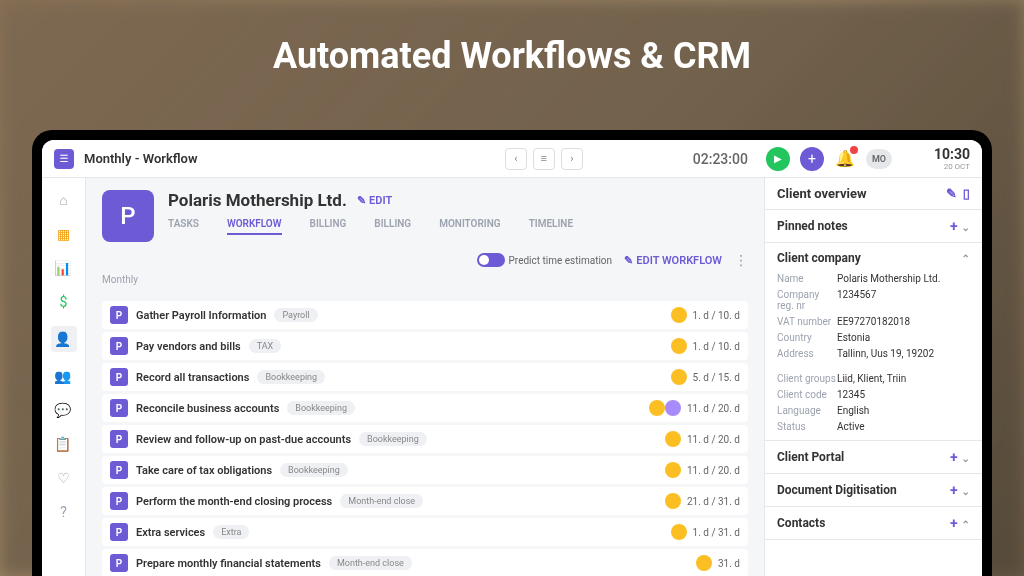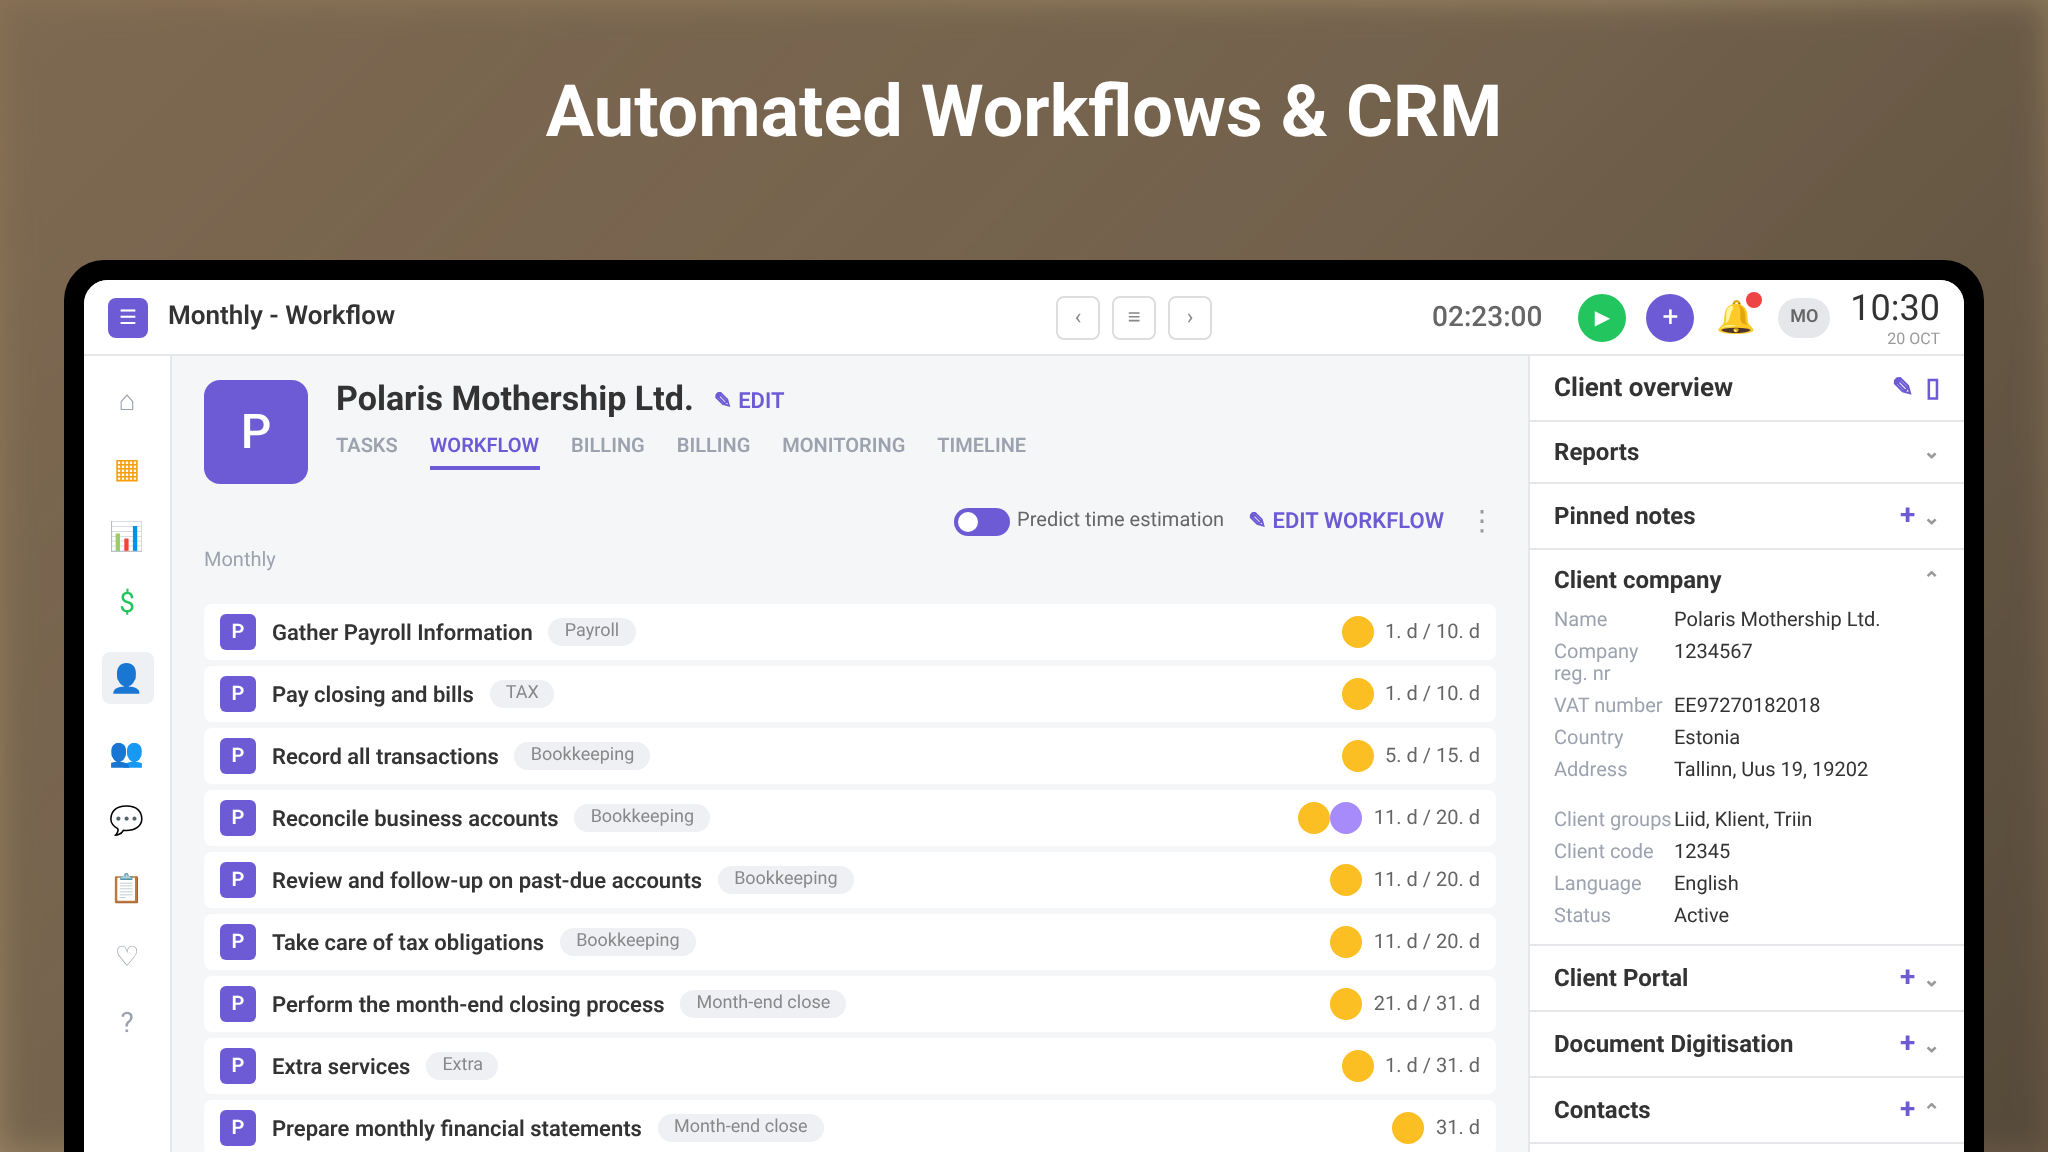--- a/index.html
+++ b/index.html
@@ -13,37 +13,37 @@
 .breadcrumb { font-size: 13px; font-weight: 600; color: #333; }
 .nav-btns { margin-left: auto; display: flex; align-items: center; gap: 6px; margin-right: 100px; }
 .nav-btn { width: 22px; height: 22px; border: 1px solid #ddd; border-radius: 4px; display: flex; align-items: center; justify-content: center; color: #888; font-size: 11px; }
 .timer { font-size: 14px; color: #666; font-weight: 500; margin-right: 8px; }
 .play-btn { width: 24px; height: 24px; background: #22c55e; border-radius: 50%; display: flex; align-items: center; justify-content: center; color: #fff; font-size: 10px; }
 .plus-btn { width: 24px; height: 24px; background: #6d5bd6; border-radius: 50%; display: flex; align-items: center; justify-content: center; color: #fff; font-size: 14px; }
 .bell { position: relative; width: 22px; height: 22px; display: flex; align-items: center; justify-content: center; color: #888; }
 .bell-badge { position: absolute; top: -2px; right: -2px; width: 8px; height: 8px; background: #ef4444; border-radius: 50%; }
 .mo-badge { width: 26px; height: 20px; background: #e5e7eb; border-radius: 10px; display: flex; align-items: center; justify-content: center; font-size: 9px; font-weight: 600; color: #666; }
 .clock { text-align: right; }
-.clock-time { font-size: 18px; font-weight: 400; color: #333; }
+.clock-time { font-size: 14px; font-weight: 700; color: #333; margin-left: 32px; }
 .clock-date { font-size: 8px; color: #999; }
 .body-area { flex: 1; display: flex; overflow: hidden; }
 .sidebar { width: 44px; background: #fff; border-right: 1px solid #e5e7eb; display: flex; flex-direction: column; align-items: center; padding-top: 12px; gap: 14px; }
 .sidebar-icon { width: 20px; height: 20px; display: flex; align-items: center; justify-content: center; color: #9ca3af; font-size: 14px; }
 .sidebar-icon.orange { color: #f59e0b; }
 .sidebar-icon.green { color: #22c55e; }
 .sidebar-icon.active { background: #eef0f4; border-radius: 4px; width: 26px; height: 26px; }
 .main { flex: 1; display: flex; overflow: hidden; }
 .content { flex: 1; padding: 12px 16px; overflow: hidden; }
 .client-header { display: flex; align-items: flex-start; gap: 14px; margin-bottom: 10px; }
 .client-avatar { width: 52px; height: 52px; background: #6d5bd6; border-radius: 8px; display: flex; align-items: center; justify-content: center; color: #fff; font-size: 24px; font-weight: 500; }
 .client-info { flex: 1; }
 .client-name-row { display: flex; align-items: center; gap: 10px; }
 .client-name { font-size: 17px; font-weight: 700; color: #333; }
 .edit-link { color: #6d5bd6; font-size: 11px; font-weight: 600; display: flex; align-items: center; gap: 3px; }
-.tabs { display: flex; gap: 16px; margin-top: 8px; font-size: 10px; font-weight: 600; color: #9ca3af; }
+.tabs { display: flex; gap: 28px; margin-top: 8px; font-size: 10px; font-weight: 600; color: #9ca3af; }
 .tab { padding-bottom: 4px; }
 .tab.active { color: #6d5bd6; border-bottom: 2px solid #6d5bd6; }
 .workflow-toolbar { display: flex; align-items: center; justify-content: flex-end; gap: 12px; margin-bottom: 6px; }
 .toggle-wrap { display: flex; align-items: center; gap: 4px; font-size: 10px; color: #666; }
 .toggle { width: 28px; height: 14px; background: #6d5bd6; border-radius: 7px; position: relative; }
 .toggle::after { content: ''; position: absolute; left: 2px; top: 2px; width: 10px; height: 10px; background: #fff; border-radius: 50%; }
 .dots { color: #999; font-size: 14px; }
 .section-label { font-size: 10px; color: #9ca3af; margin-bottom: 16px; }
 .task-list { display: flex; flex-direction: column; gap: 3px; }
 .task-row { background: #fff; border-radius: 4px; padding: 5px 8px; display: flex; align-items: center; gap: 8px; font-size: 11px; }
@@ -142,21 +142,21 @@
                 <div class="task-badge">P</div>
                 <div class="task-title">Gather Payroll Information</div>
                 <div class="task-tag">Payroll</div>
                 <div class="task-meta">
                   <div class="avatar-sm"></div>
                   <span>1. d / 10. d</span>
                 </div>
               </div>
               <div class="task-row">
                 <div class="task-badge">P</div>
-                <div class="task-title">Pay closing and bills</div>
+                <div class="task-title">Pay vendors and bills</div>
                 <div class="task-tag">TAX</div>
                 <div class="task-meta">
                   <div class="avatar-sm"></div>
                   <span>1. d / 10. d</span>
                 </div>
               </div>
               <div class="task-row">
                 <div class="task-badge">P</div>
                 <div class="task-title">Record all transactions</div>
                 <div class="task-tag">Bookkeeping</div>
@@ -232,26 +232,20 @@
           <div class="panel-header panel-title-main">
             <span>Client overview</span>
             <div class="panel-icons">
                   <span>✎</span>
                   <span>▯</span>
                 </div>
           </div>
         </div>
         <div class="panel-section">
           <div class="panel-header">
-                <span>Reports</span>
-                <span class="chevron">⌄</span>
-              </div>
-        </div>
-        <div class="panel-section">
-          <div class="panel-header">
                 <span>Pinned notes</span>
                 <span><span class="plus-icon">+</span><span class="chevron">⌄</span></span>
               </div>
         </div>
         <div class="panel-section">
           <div class="panel-header">
                 <span>Client company</span>
                 <span class="chevron">⌃</span>
               </div>
           <div class="field-list" id="company-fields">

